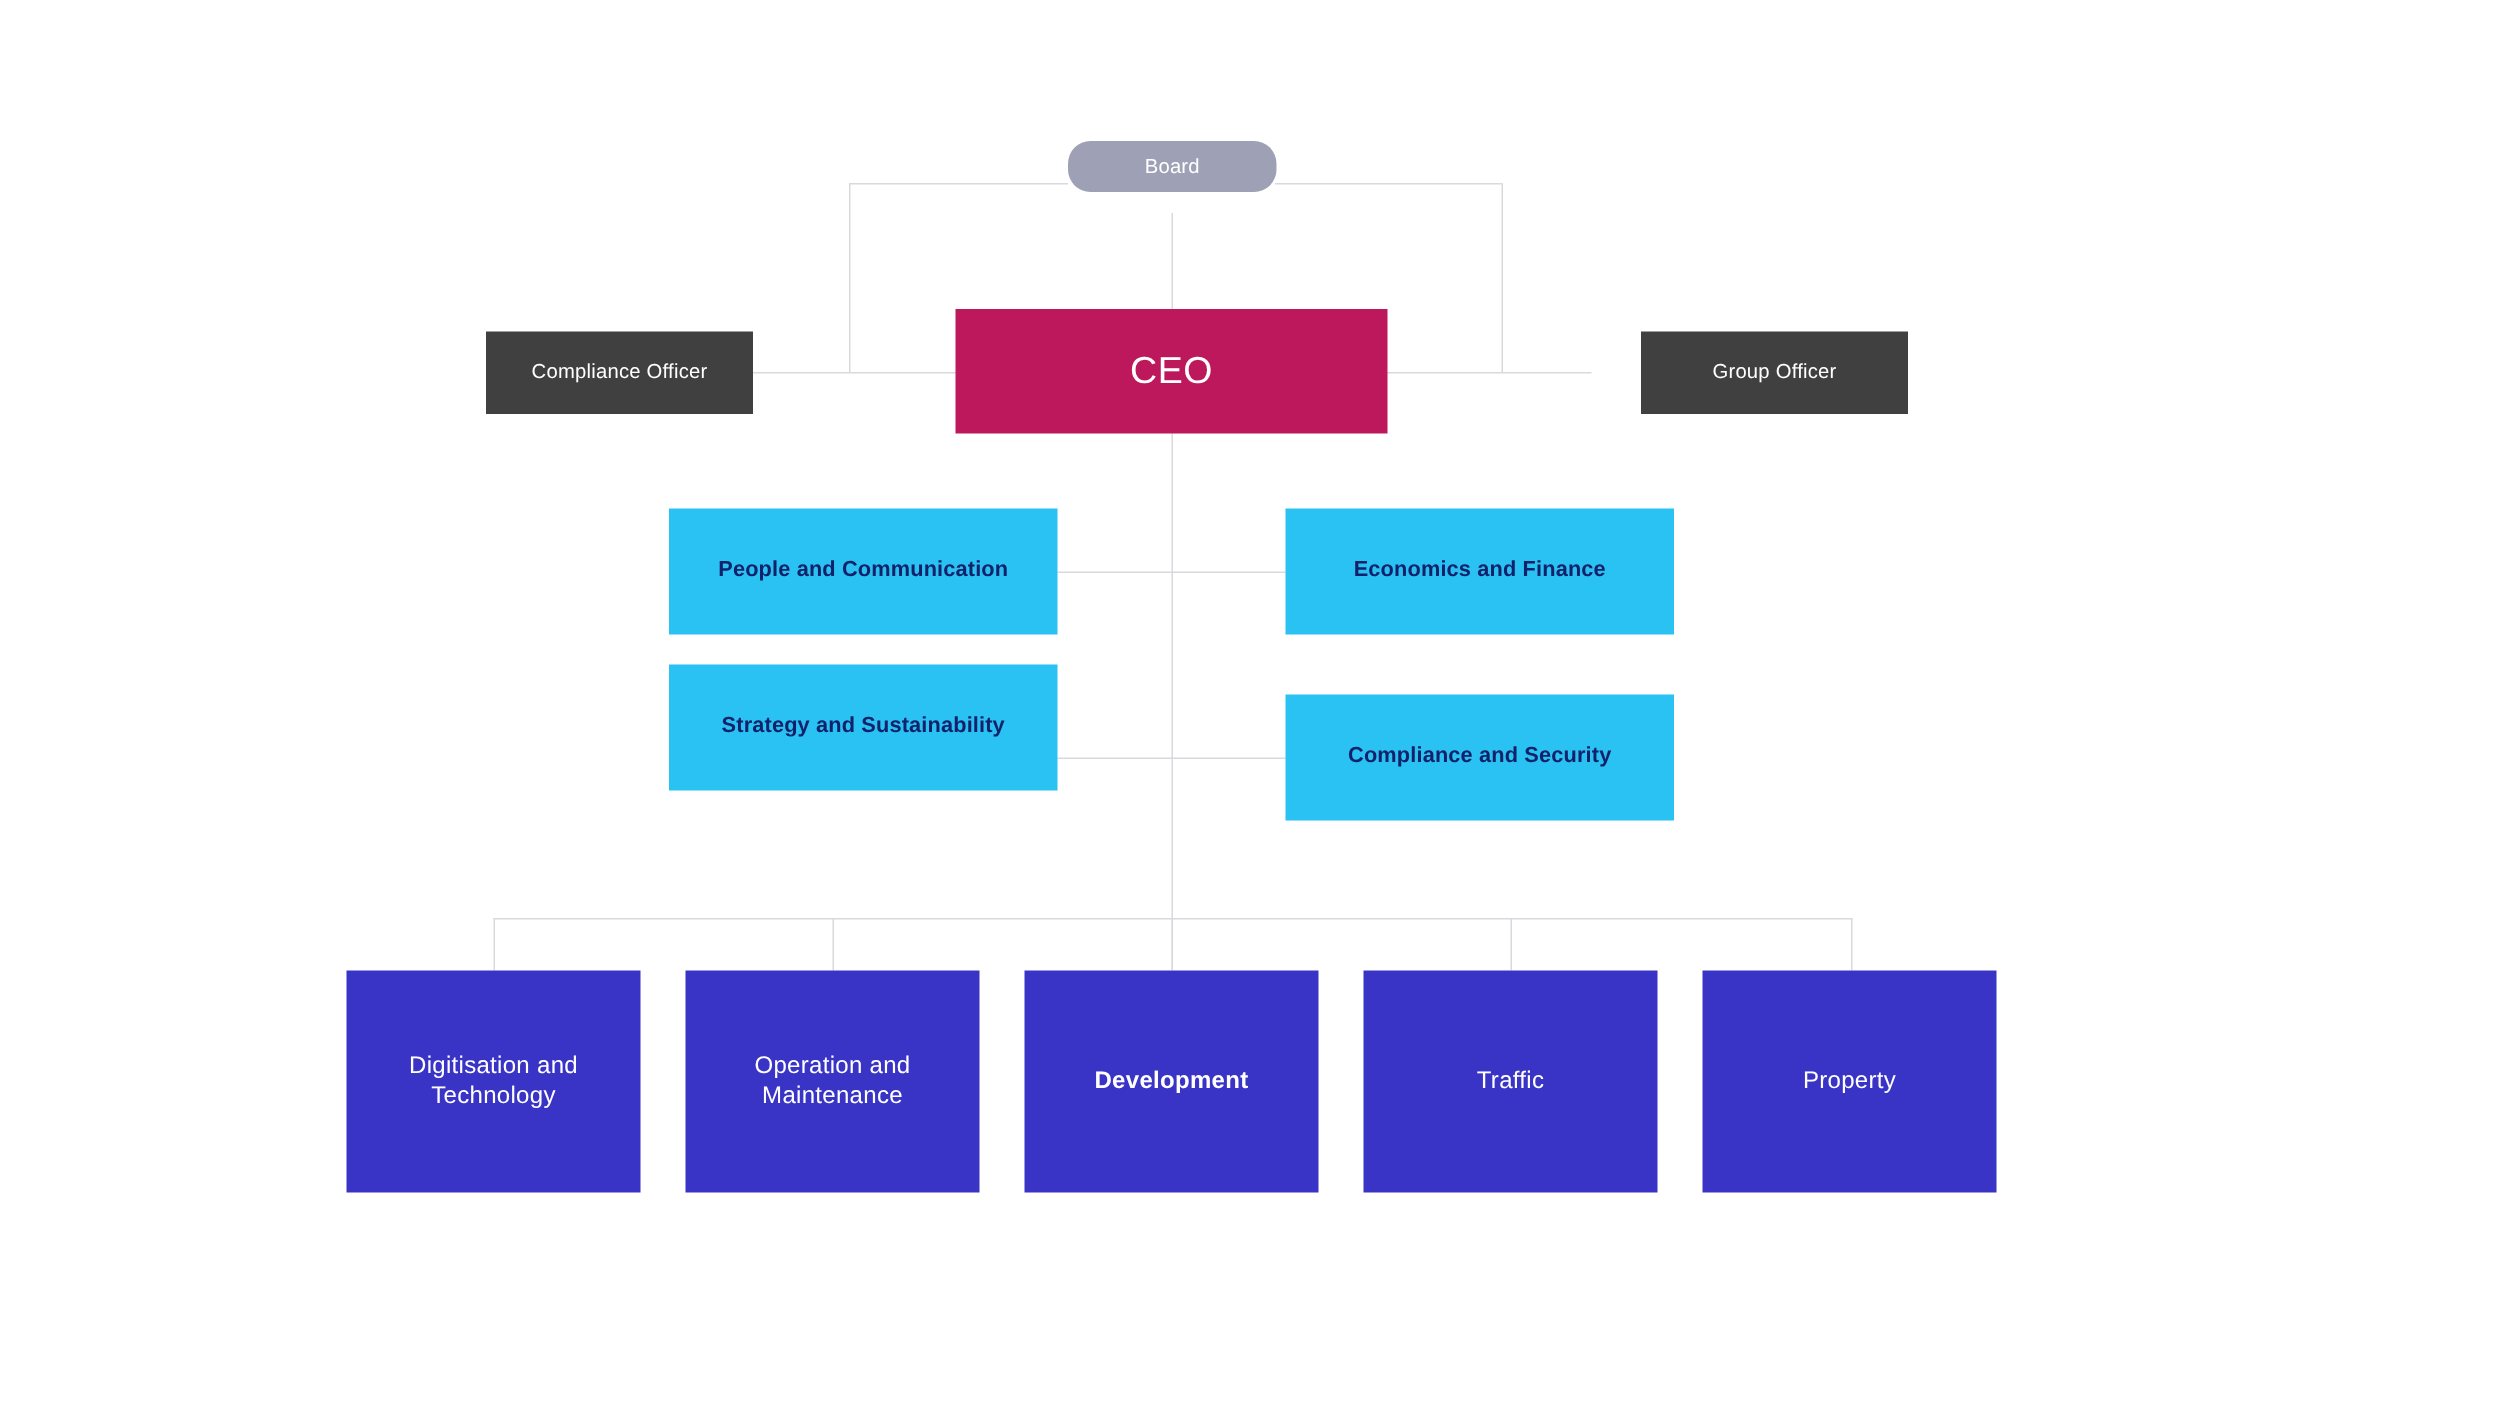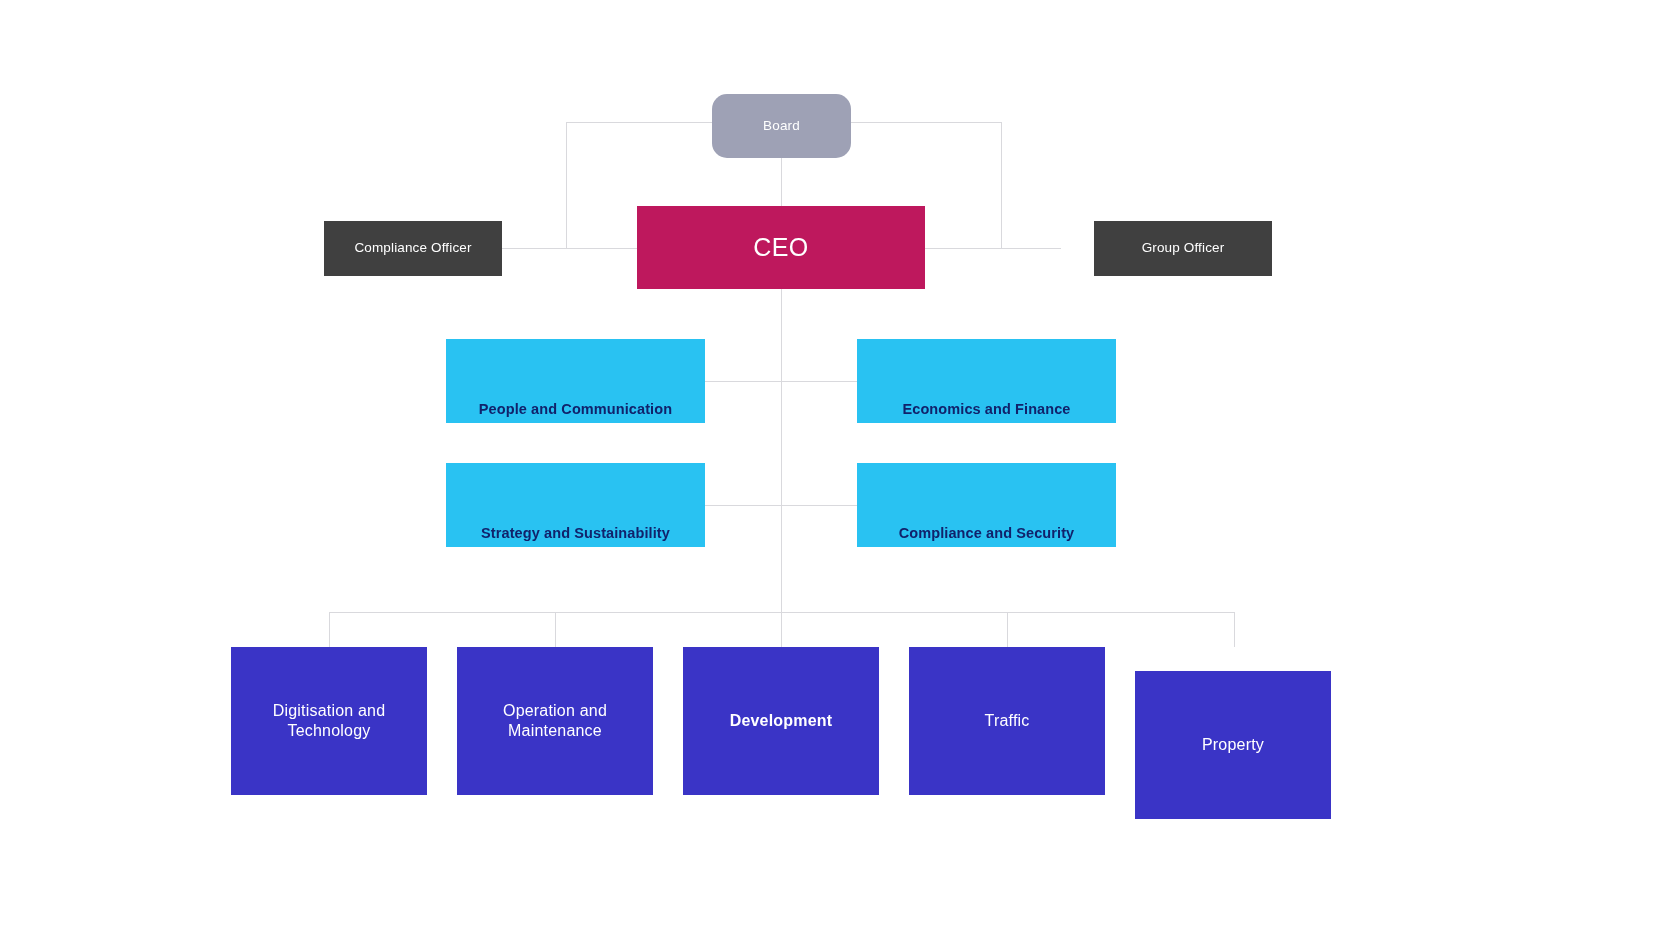--- a/index.html
+++ b/index.html
@@ -71,21 +71,20 @@
     font-weight: 400;
     letter-spacing: 0.4px;
   }
 
   .tier-division {
     background: #29c2f2;
     color: #11226b;
     font-size: 14.5px;
     font-weight: 600;
     letter-spacing: 0.1px;
-    align-items: flex-end;
   }
 
   .tier-unit {
     background: #3a34c6;
     color: #ffffff;
     font-size: 16px;
     font-weight: 500;
     letter-spacing: 0.2px;
   }
 </style>
@@ -114,21 +113,21 @@
   <div class="conn h" style="left:781px; top:505px; width:76px;"></div>
 
   <div class="conn h" style="left:329px; top:612px; width:906px;"></div>
 
   <div class="conn v" style="left:329px; top:612px; height:35px;"></div>
   <div class="conn v" style="left:555px; top:612px; height:35px;"></div>
   <div class="conn v" style="left:781px; top:612px; height:35px;"></div>
   <div class="conn v" style="left:1007px; top:612px; height:35px;"></div>
   <div class="conn v" style="left:1234px; top:612px; height:35px;"></div>
 
-  <div class="node tier-board" style="left:712px; top:94px; width:139px; height:64px;border-radius:15px;">
+  <div class="node tier-board" style="left:712px; top:94px; width:139px; height:34px;border-radius:15px;">
     <span class="label">Board</span>
   </div>
 
   <div class="node tier-staff" style="left:324px; top:221px; width:178px; height:55px;">
     <span class="label">Compliance Officer</span>
   </div>
 
   <div class="node tier-ceo" style="left:637px; top:206px; width:288px; height:83px;">
     <span class="label">CEO</span>
   </div>
@@ -138,21 +137,21 @@
   </div>
 
   <div class="node tier-division" style="left:446px; top:339px; width:259px; height:84px;">
     <span class="label">People and Communication</span>
   </div>
 
   <div class="node tier-division" style="left:857px; top:339px; width:259px; height:84px;">
     <span class="label">Economics and Finance</span>
   </div>
 
-  <div class="node tier-division" style="left:446px; top:463px; width:259px; height:84px;">
+  <div class="node tier-division" style="left:446px; top:443px; width:259px; height:84px;">
     <span class="label">Strategy and Sustainability</span>
   </div>
 
   <div class="node tier-division" style="left:857px; top:463px; width:259px; height:84px;">
     <span class="label">Compliance and Security</span>
   </div>
 
   <div class="node tier-unit" style="left:457px; top:647px; width:196px; height:148px;">
     <span class="label">Operation and
 Maintenance</span>
@@ -164,17 +163,17 @@
   </div>
 
   <div class="node tier-unit" style="left:683px; top:647px; width:196px; height:148px;font-weight:bold;">
     <span class="label">Development</span>
   </div>
 
   <div class="node tier-unit" style="left:909px; top:647px; width:196px; height:148px;">
     <span class="label">Traffic</span>
   </div>
 
-  <div class="node tier-unit" style="left:1135px; top:647px; width:196px; height:148px;margin-top:24px;">
+  <div class="node tier-unit" style="left:1135px; top:647px; width:196px; height:148px;">
     <span class="label">Property</span>
   </div>
 
 </div>
 
 </body></html>

